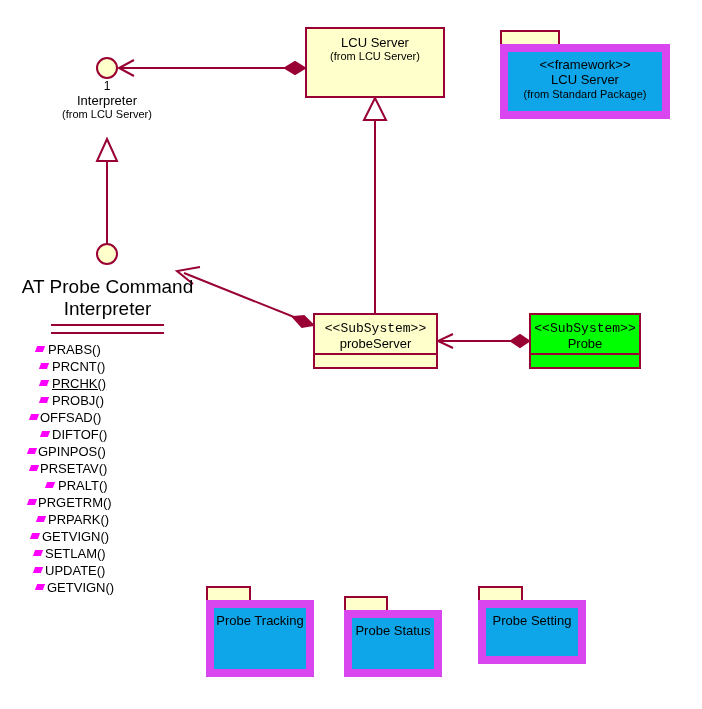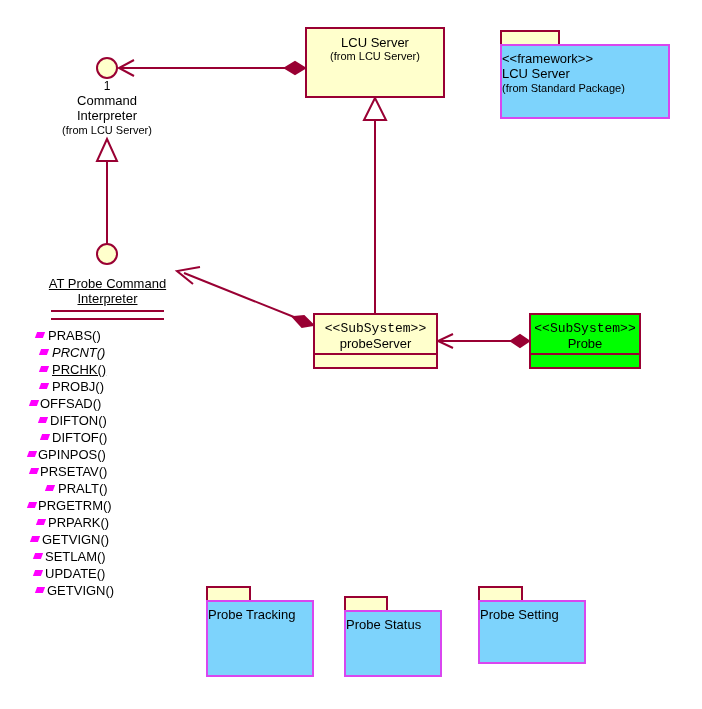--- a/index.html
+++ b/index.html
@@ -68,23 +68,23 @@
     left: 0;
     top: 0;
     box-sizing: border-box;
     border: 2px solid #990033;
     border-bottom: none;
     background: #ffffcc;
   }
   .package .body {
     position: absolute;
     box-sizing: border-box;
-    border: 2px solid #d946ef;
-    background: #7dd3fc;
-    text-align: left;
+    border: 8px solid #d946ef;
+    background: #0ea5e9;
+    text-align: center;
   }
   .package .body .pkg-label {
     font-size: 13px;
     white-space: nowrap;
     padding-top: 5px;
     line-height: 1.18;
   }
   
   .iface-circle {
     position: absolute;
@@ -105,24 +105,23 @@
   .iface-label .mult { font-size: 12px; }
   .iface-label .nm   { font-size: 13px; }
   .iface-label .frm  { font-size: 11px; }
   
   .uml-class {
     position: absolute;
     text-align: center;
     color: #000000;
   }
   .uml-class .cname {
-    font-size: 13px;
+    font-size: 19px;
     line-height: 1.18;
     white-space: nowrap;
-    text-decoration: underline;
   }
   .uml-class .divider {
     height: 0;
     border-top: 2px solid #990033;
     margin: 3px auto 0 auto;
   }
   .uml-class .ops {
     margin-top: 7px;
     text-align: left;
     padding-left: 16px;
@@ -221,56 +220,51 @@
     <div class="body" style="left:0; top:14px; width:170px; height:75px;">
       <div class="pkg-label">&lt;&lt;framework&gt;&gt;</div>
       <div class="pkg-label" style="padding-top:0;">LCU Server</div>
       <div class="cls-sub">(from Standard Package)</div>
     </div>
   </div>
 
   <div class="iface-circle" style="left:96px; top:57px;"></div>
   <div class="iface-label" style="left:17px; top:79px; width:180px;">
     <div class="mult">1</div>
-    <div class="nm">Command</div>
     <div class="nm">Interpreter</div>
     <div class="frm">(from LCU Server)</div>
   </div>
 
   <div class="iface-circle" style="left:96px; top:243px;"></div>
 
   <div class="uml-class" style="left:20px; top:276px; width:175px;">
     <div class="cname">AT Probe Command</div>
     <div class="cname">Interpreter</div>
     <div class="divider" style="width:113px;"></div>
     <div class="divider" style="width:113px; margin-top:6px;"></div>
     <div class="ops">
       <div class="op">
         <span class="marker"></span>
         <span>PRABS()</span>
       </div>
-      <div class="op" style="padding-left:16px;font-style:italic;">
+      <div class="op" style="padding-left:16px;">
         <span class="marker" style="left:4px;"></span>
         <span>PRCNT()</span>
       </div>
       <div class="op" style="padding-left:16px;text-decoration:underline;">
         <span class="marker" style="left:4px;"></span>
         <span>PRCHK()</span>
       </div>
       <div class="op" style="padding-left:16px;">
         <span class="marker" style="left:4px;"></span>
         <span>PROBJ()</span>
       </div>
       <div class="op" style="padding-left:10px; margin-left:-6px;">
         <span class="marker" style="left:0px;"></span>
         <span>OFFSAD()</span>
-      </div>
-      <div class="op" style="padding-left:14px;">
-        <span class="marker" style="left:3px;"></span>
-        <span>DIFTON()</span>
       </div>
       <div class="op" style="padding-left:16px;">
         <span class="marker" style="left:5px;"></span>
         <span>DIFTOF()</span>
       </div>
       <div class="op" style="padding-left:10px; margin-left:-8px;">
         <span class="marker" style="left:0px;"></span>
         <span>GPINPOS()</span>
       </div>
       <div class="op" style="padding-left:10px; margin-left:-6px;">

